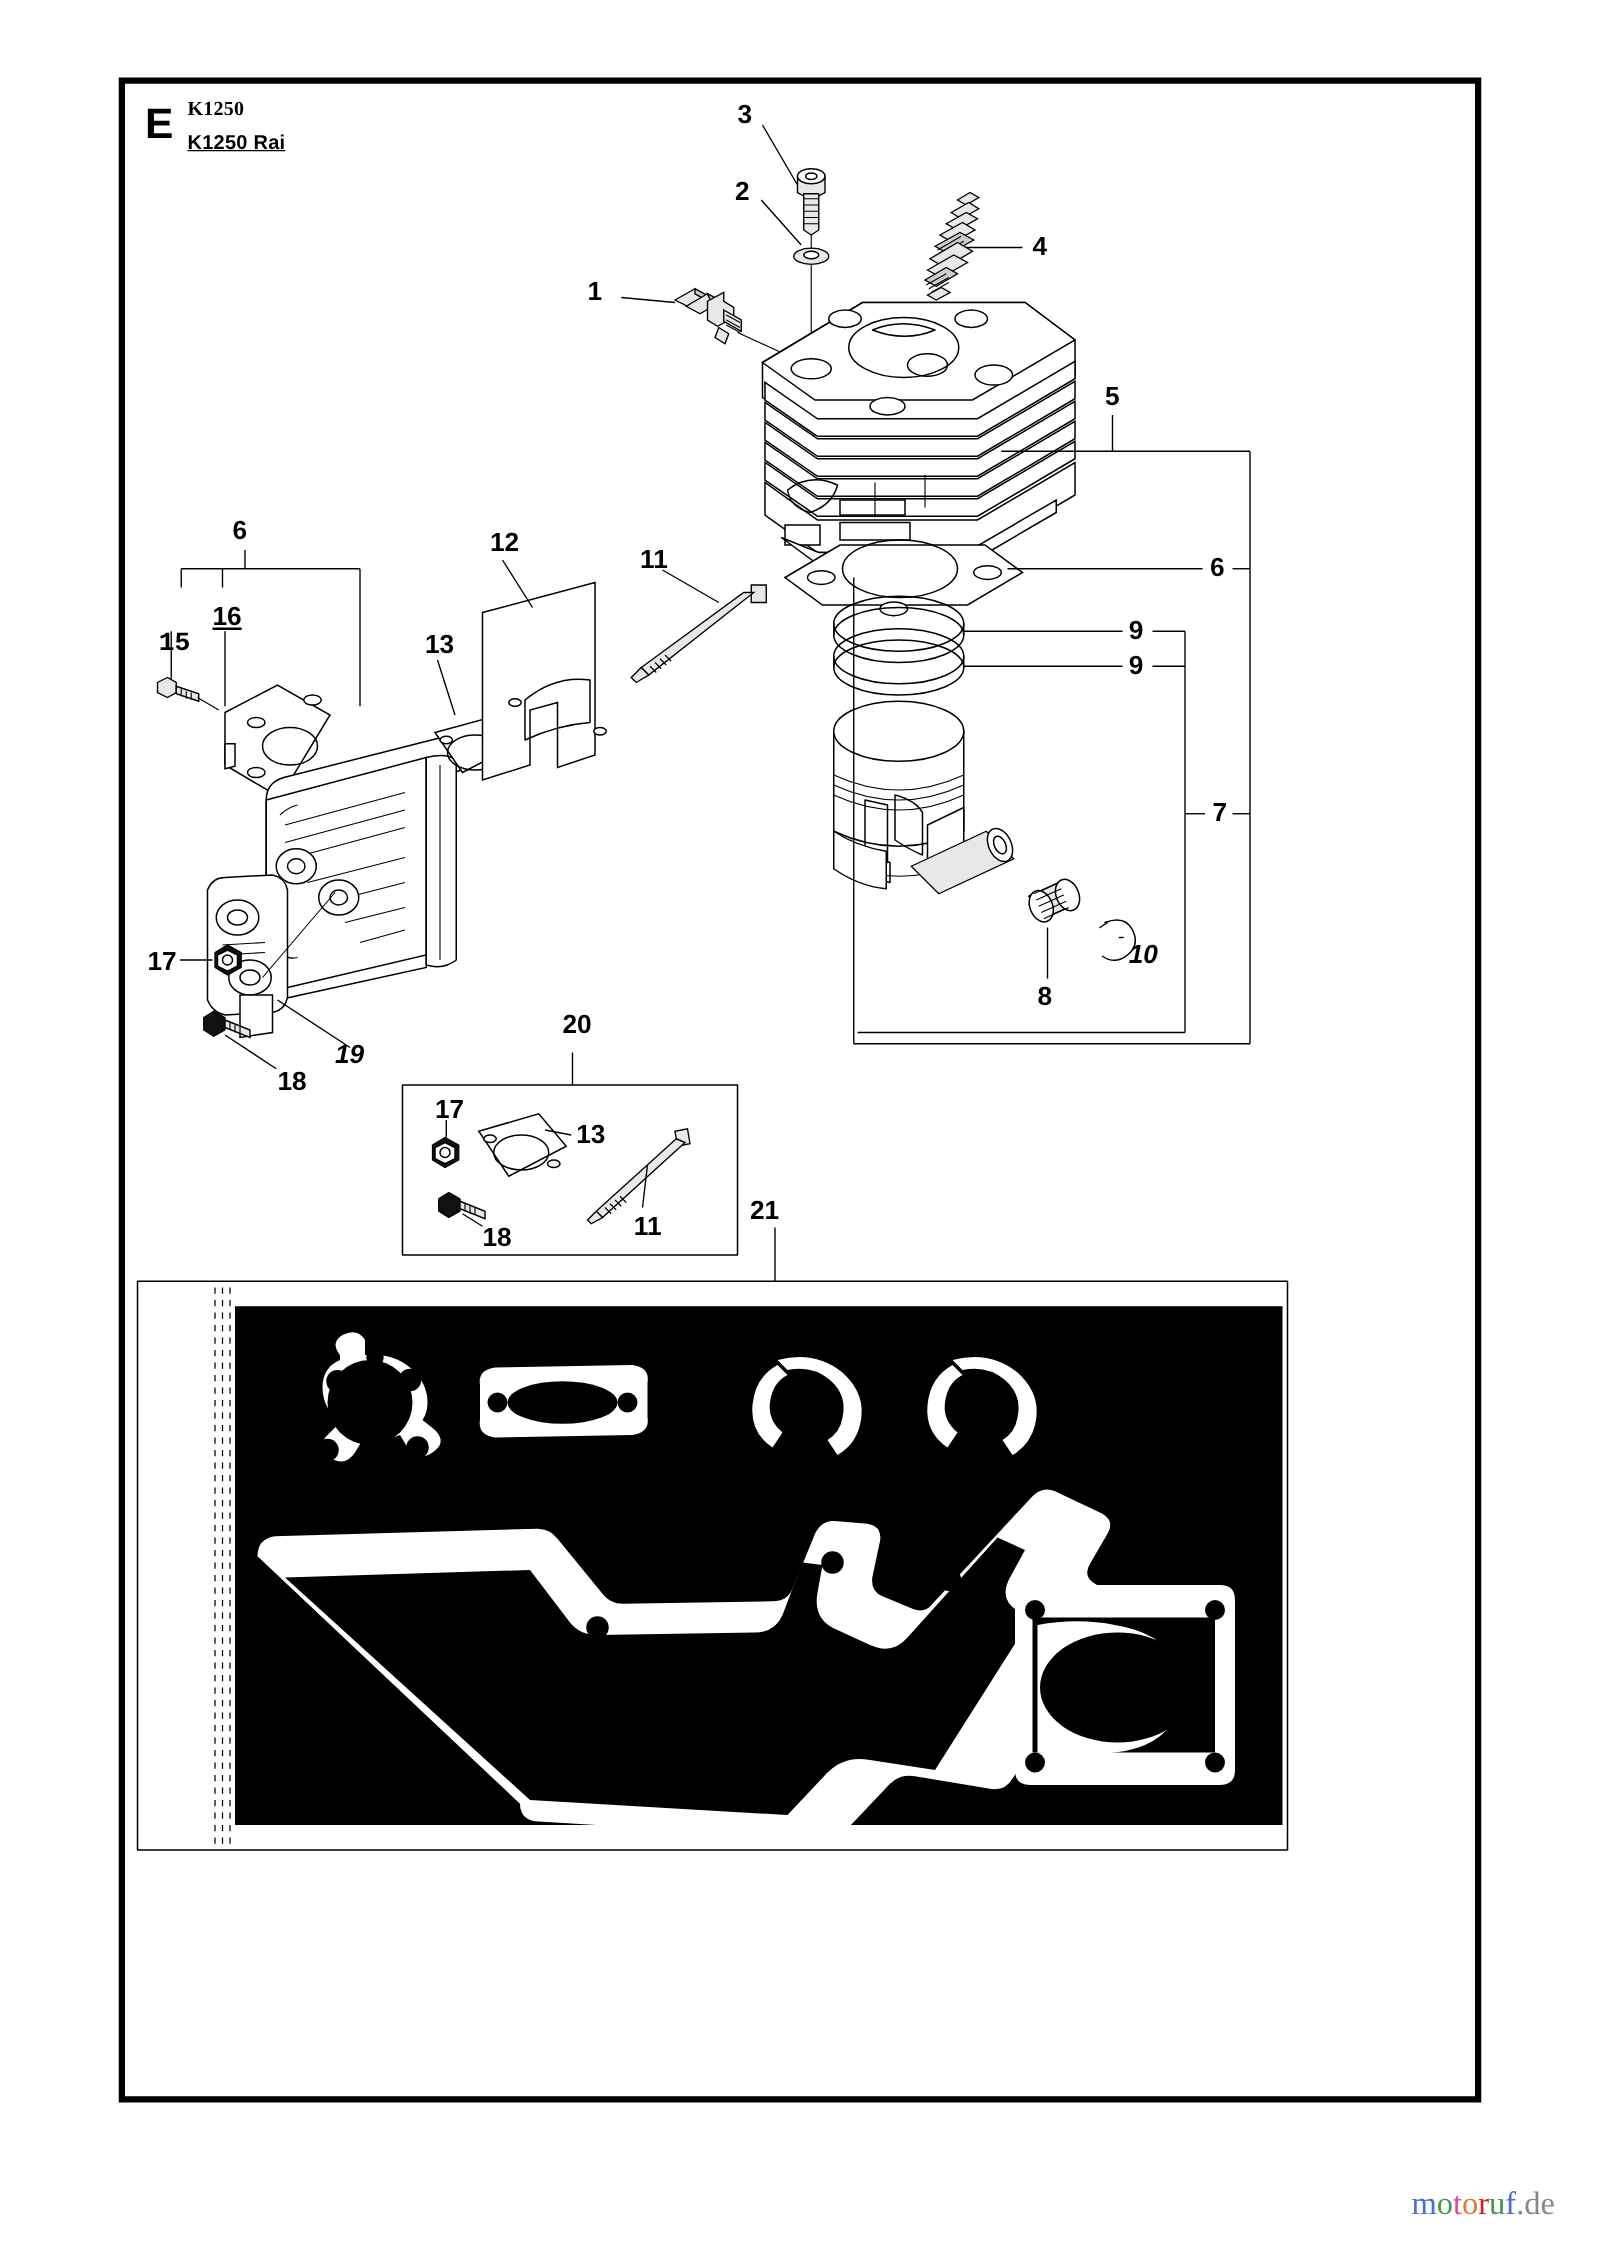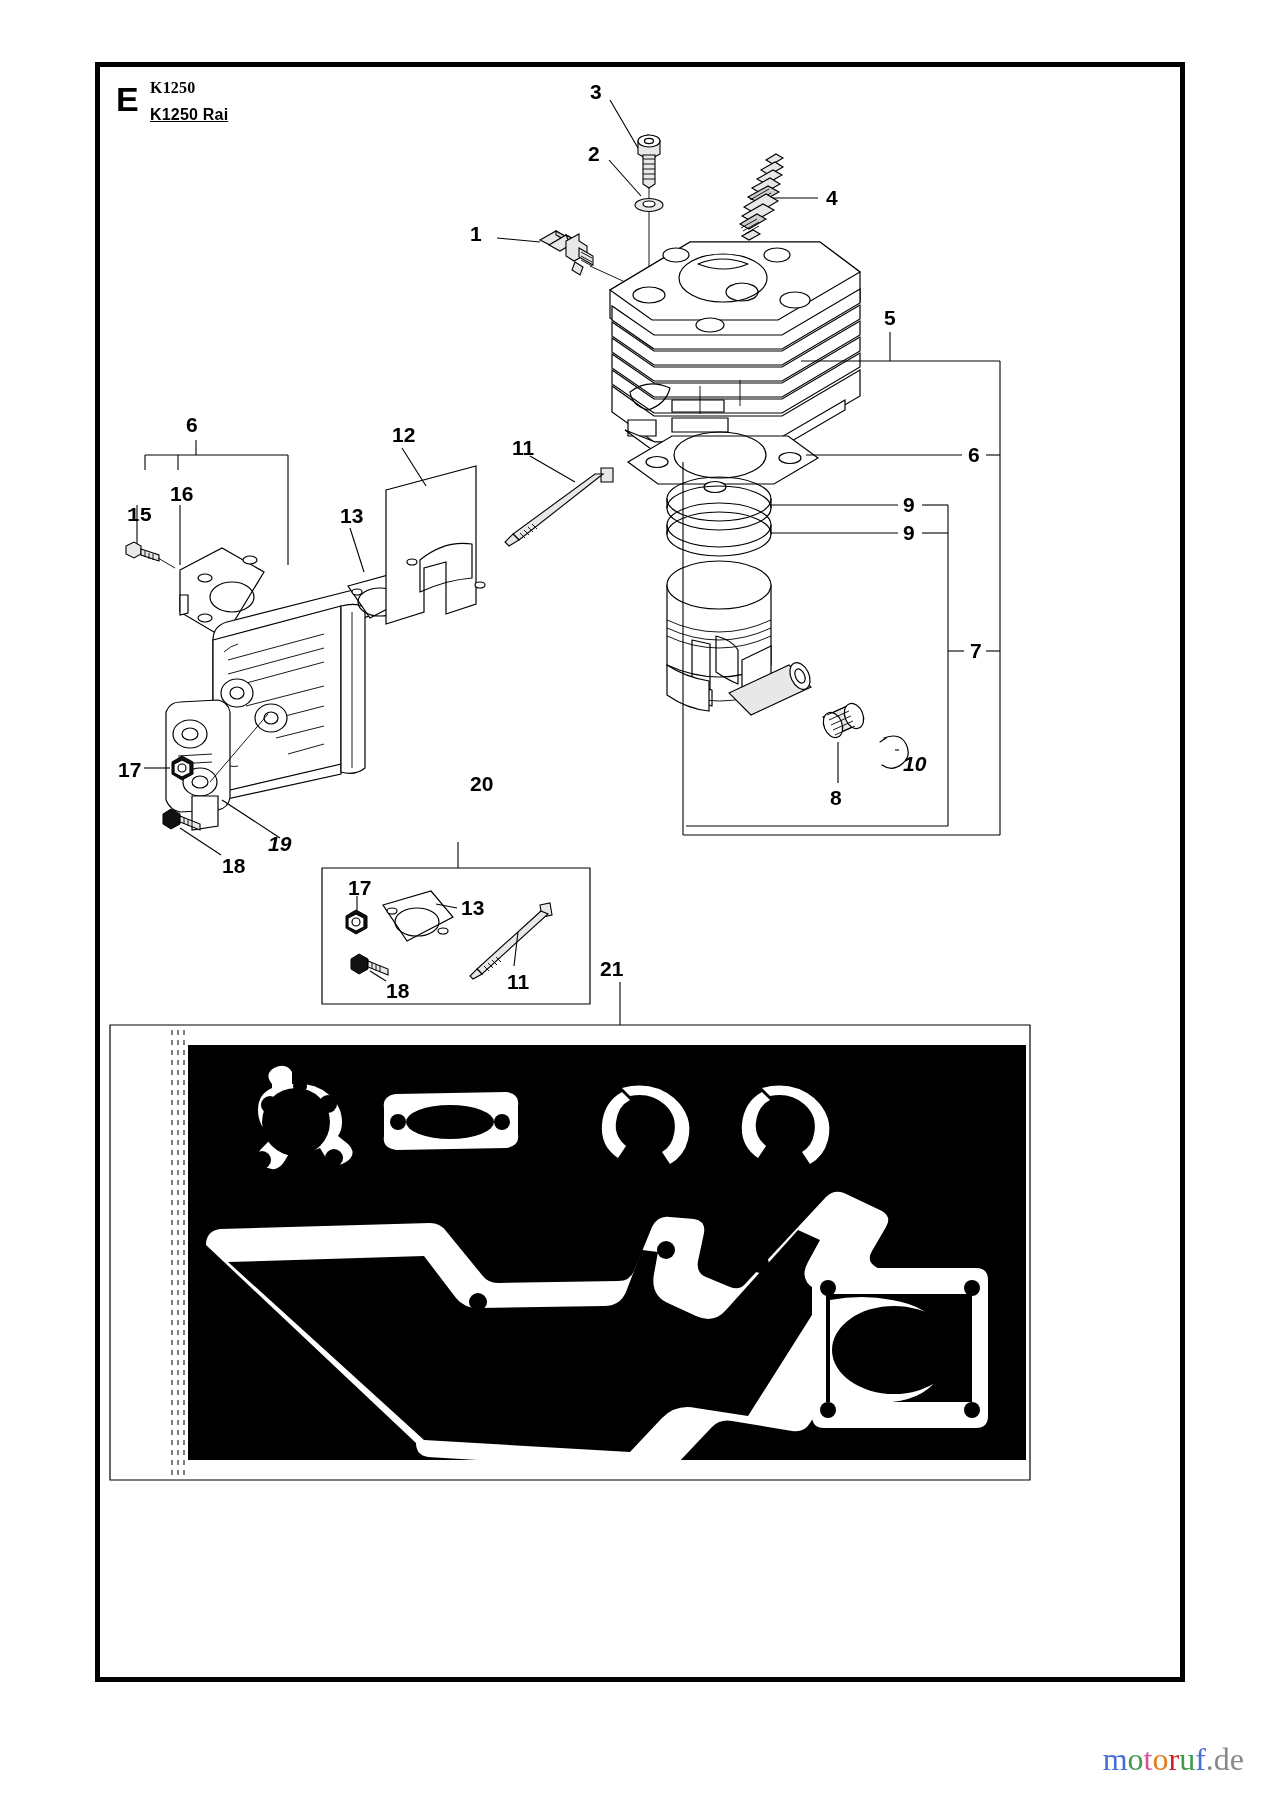--- a/index.html
+++ b/index.html
@@ -2,21 +2,21 @@
 <html><head>
 <meta charset="utf-8">
 <style>
   html,body{margin:0;padding:0;background:#ffffff;}
   body{width:1284px;height:1800px;position:relative;font-family:"Liberation Sans",sans-serif;}
   #sheet{position:absolute;left:0;top:0;width:1284px;height:1800px;}
   .frame{position:absolute;left:95px;top:62px;width:1090px;height:1620px;border:5px solid #000;box-sizing:border-box;background:#fff;}
   .hdr-letter{position:absolute;left:116px;top:80px;font-size:34px;font-weight:bold;color:#000;letter-spacing:0;}
   .hdr-model{position:absolute;left:150px;font-size:16px;font-weight:bold;color:#000;letter-spacing:0.2px;}
   .lbl{position:absolute;font-size:21px;font-weight:bold;color:#000;font-family:"Liberation Sans",sans-serif;}
-  .logo{position:absolute;right:40px;bottom:22px;font-family:"Liberation Serif",serif;font-size:32px;font-weight:normal;letter-spacing:0px;}
+  .logo{position:absolute;right:40px;bottom:22px;font-family:"Liberation Serif",serif;font-size:26px;font-weight:normal;letter-spacing:0px;}
   .logo span{display:inline-block;}
   svg{display:block;overflow:visible;}
   .pt{fill:none;stroke:#000;stroke-width:1.2;stroke-linejoin:round;stroke-linecap:round;}
   .pt2{fill:#fff;stroke:#000;stroke-width:1.2;stroke-linejoin:round;stroke-linecap:round;}
   .ptlight{fill:none;stroke:#000;stroke-width:0.9;}
   .fillw{fill:#fff;stroke:#000;stroke-width:1.2;}
   .fillg{fill:#e8e8e8;stroke:#000;stroke-width:1.1;}
   .fillgd{fill:#cdcdcd;stroke:#000;stroke-width:1.1;}
   .fillk{fill:#111;stroke:#000;stroke-width:1;}
   .leader{stroke:#000;stroke-width:1.1;fill:none;}
@@ -377,25 +377,25 @@
   <div class="lbl" style="left:970px;top:639px;">7</div>
   <div class="lbl" style="left:830px;top:786px;">8</div>
   <div class="lbl" style="left:903px;top:493px;">9</div>
   <div class="lbl" style="left:903px;top:521px;">9</div>
   <div class="lbl" style="left:903px;top:752px;font-style:italic;">10</div>
   <div class="lbl" style="left:512px;top:436px;">11</div>
   <div class="lbl" style="left:392px;top:423px;">12</div>
   <div class="lbl" style="left:340px;top:504px;">13</div>
   <div class="lbl" style="left:186px;top:413px;">6</div>
   <div class="lbl" style="left:127px;top:504px;font-family:Liberation Mono, monospace;">15</div>
-  <div class="lbl" style="left:170px;top:482px;">16</div>
+  <div class="lbl" style="left:170px;top:482px;text-decoration:underline;">16</div>
   <div class="lbl" style="left:118px;top:758px;">17</div>
   <div class="lbl" style="left:222px;top:854px;">18</div>
   <div class="lbl" style="left:268px;top:832px;font-style:italic;">19</div>
-  <div class="lbl" style="left:450px;top:772px;margin-left:20px;">20</div>
+  <div class="lbl" style="left:450px;top:808px;">20</div>
   <div class="lbl" style="left:600px;top:957px;">21</div>
   <div class="lbl" style="left:348px;top:876px;">17</div>
   <div class="lbl" style="left:461px;top:896px;">13</div>
   <div class="lbl" style="left:386px;top:979px;">18</div>
   <div class="lbl" style="left:507px;top:970px;">11</div>
 
   <div class="logo" id="logo"><span style="color: rgb(74, 111, 212);">m</span><span style="color: rgb(63, 154, 77);">o</span><span style="color: rgb(217, 79, 154);">t</span><span style="color: rgb(224, 123, 31);">o</span><span style="color: rgb(207, 34, 34);">r</span><span style="color: rgb(63, 154, 77);">u</span><span style="color: rgb(74, 111, 212);">f</span><span style="color: rgb(136, 136, 136);">.</span><span style="color: rgb(136, 136, 136);">d</span><span style="color: rgb(136, 136, 136);">e</span></div>
 
 </div>
 

